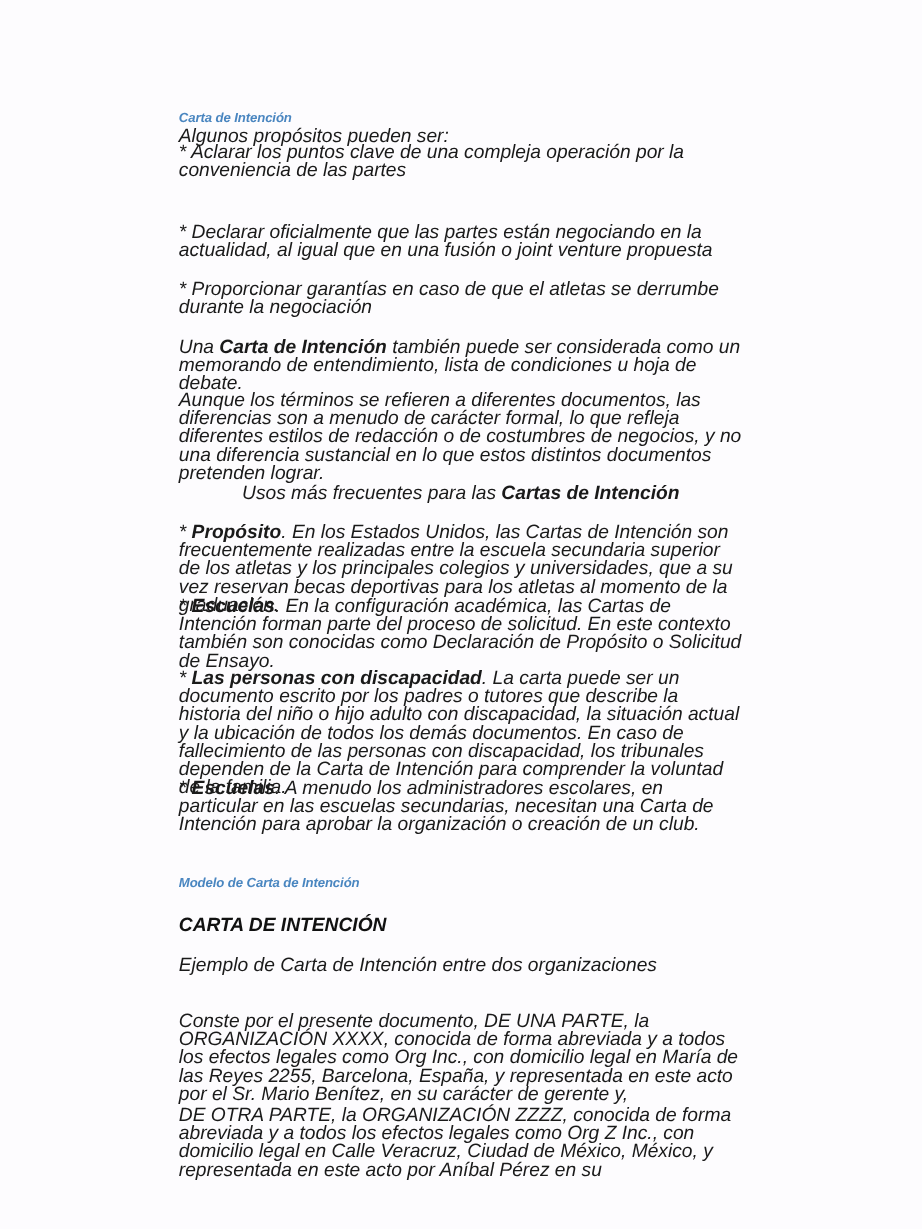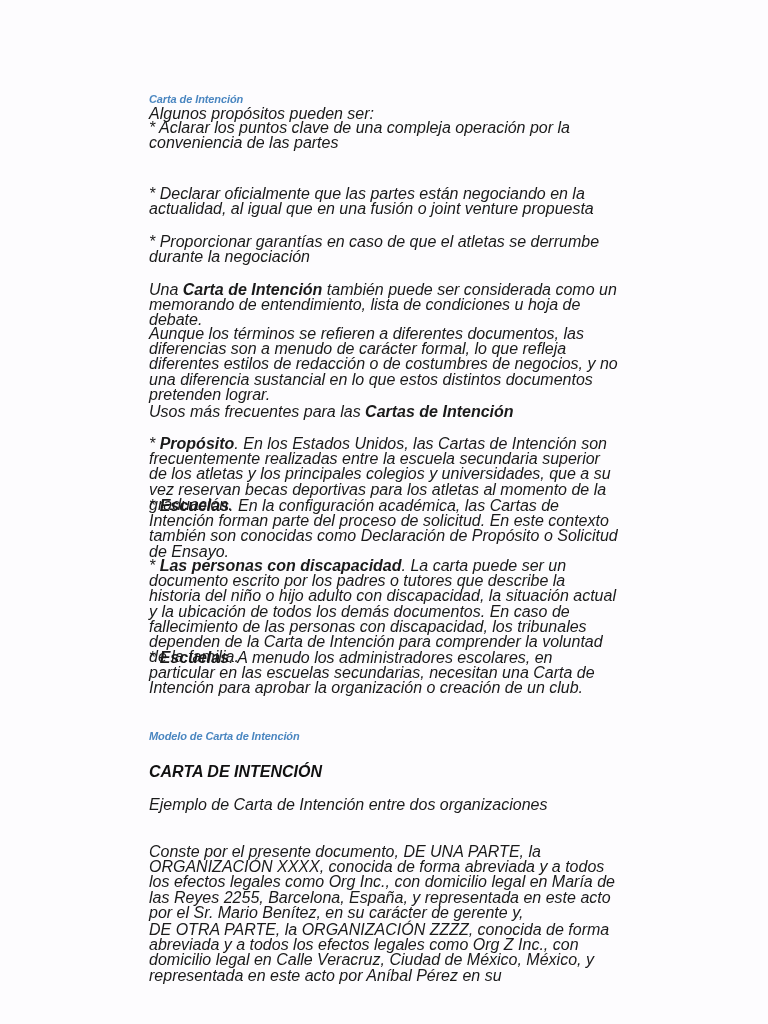--- a/index.html
+++ b/index.html
@@ -30,21 +30,21 @@
   <p class="abs p" style="top:14px;">Algunos propósitos pueden ser:</p>
 
   <p class="abs p" style="top:28px;">* Aclarar los puntos clave de una compleja operación por la conveniencia de las partes</p>
   <p class="abs p" style="top:94px;">* Declarar oficialmente que las partes están negociando en la actualidad, al igual que en una fusión o joint venture propuesta</p>
   <p class="abs p" style="top:142px;">* Proporcionar garantías en caso de que el atletas se derrumbe durante la negociación</p>
 
   <p class="abs p" style="top:190px;"><span>Una </span><b>Carta de Intención</b><span> también puede ser considerada como un memorando de entendimiento, lista de condiciones u hoja de debate.</span></p>
 
   <p class="abs p" style="top:234px;">Aunque los términos se refieren a diferentes documentos, las diferencias son a menudo de carácter formal, lo que refleja diferentes estilos de redacción o de costumbres de negocios, y no una diferencia sustancial en lo que estos distintos documentos pretenden lograr.</p>
 
-  <p class="abs p" style="top:312px;"><span>Usos más frecuentes para las </span><b>Cartas de Intención</b></p>
+  <p class="abs p" style="top:312px;text-align:center;"><span>Usos más frecuentes para las </span><b>Cartas de Intención</b></p>
 
   <p class="abs p" style="top:344px;"><span>* </span><b>Propósito</b><span>. En los Estados Unidos, las Cartas de Intención son frecuentemente realizadas entre la escuela secundaria superior de los atletas y los principales colegios y universidades, que a su vez reservan becas deportivas para los atletas al momento de la graduación.</span></p>
 
   <p class="abs p" style="top:406px;"><span>* </span><b>Escuelas</b><span>. En la configuración académica, las Cartas de Intención forman parte del proceso de solicitud. En este contexto también son conocidas como Declaración de Propósito o Solicitud de Ensayo.</span></p>
 
   <p class="abs p" style="top:466px;"><span>* </span><b>Las personas con discapacidad</b><span>. La carta puede ser un documento escrito por los padres o tutores que describe la historia del niño o hijo adulto con discapacidad, la situación actual y la ubicación de todos los demás documentos. En caso de fallecimiento de las personas con discapacidad, los tribunales dependen de la Carta de Intención para comprender la voluntad de la familia.</span></p>
 
   <p class="abs p" style="top:558px;"><span>* </span><b>Escuelas</b><span>. A menudo los administradores escolares, en particular en las escuelas secundarias, necesitan una Carta de Intención para aprobar la organización o creación de un club.</span></p>
 
   <div class="abs blue-head" style="top:637px;">Modelo de Carta de Intención</div>

